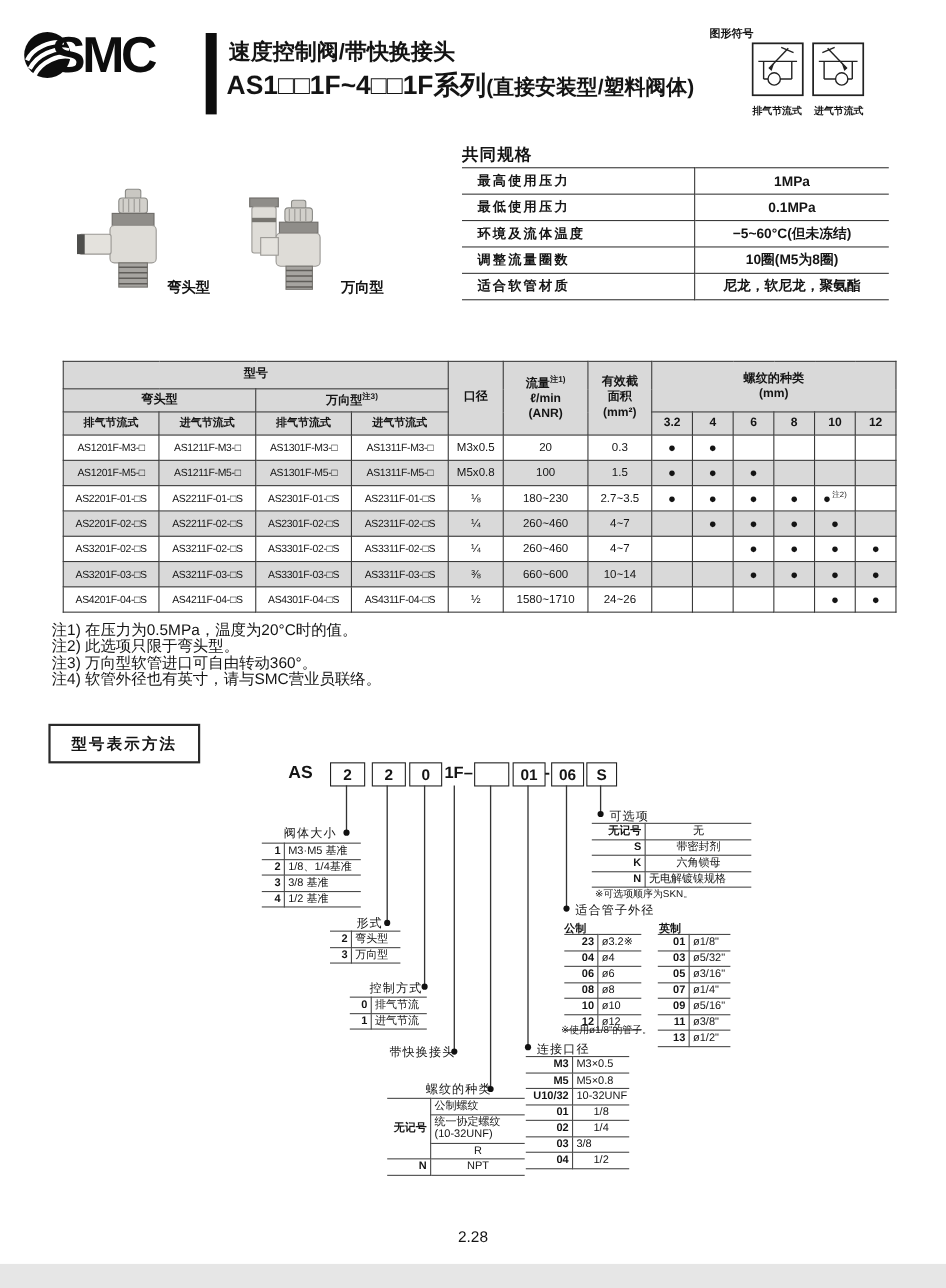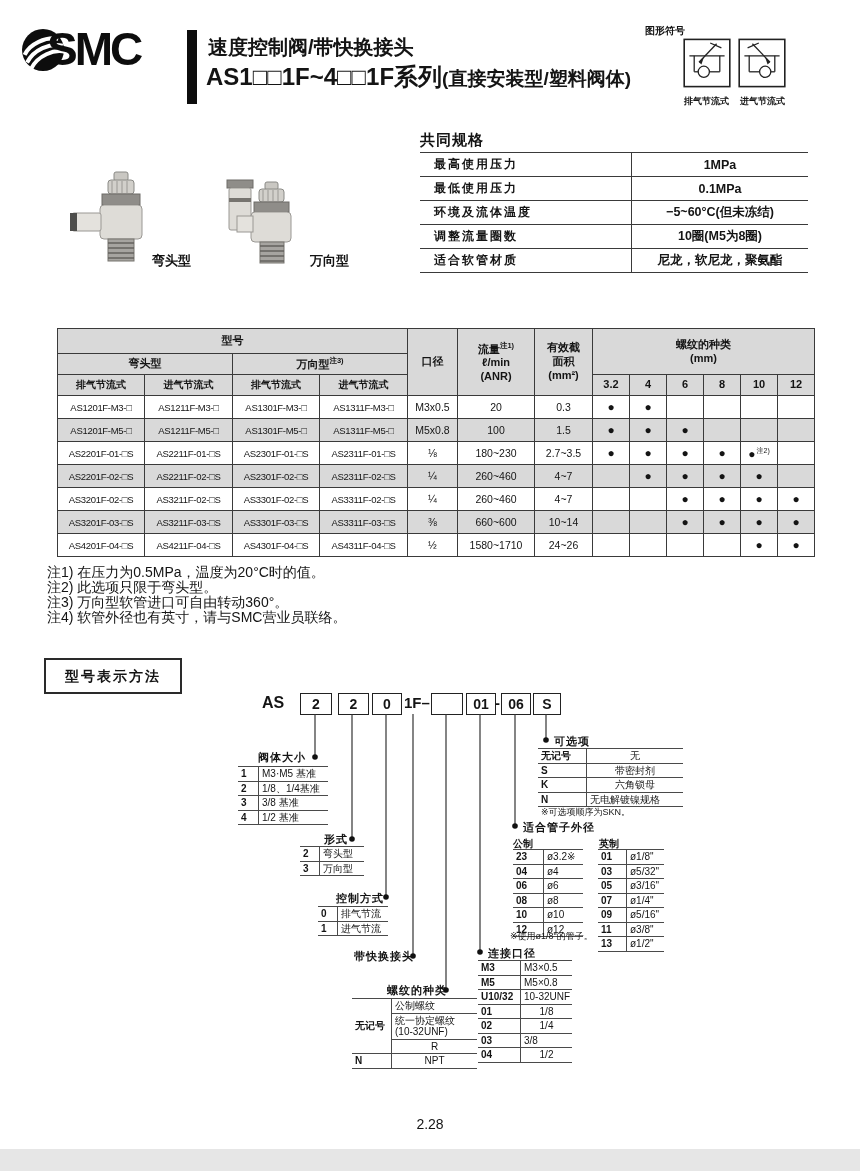--- a/index.html
+++ b/index.html
@@ -41,28 +41,28 @@
   
   .note-line{position:absolute;left:47px;font-size:14px;white-space:nowrap;}
 
   
   .dbox{position:absolute;left:28px;top:658px;width:134px;height:32px;border:2px solid #2a2a2a;
         text-align:center;line-height:32px;font-size:14px;font-weight:bold;letter-spacing:2px;margin-left:16px;}
   .cprefix{position:absolute;top:694px;font-size:16px;font-weight:bold;}
   .cbox{position:absolute;top:693px;height:20px;border:1.5px solid #222;background:#fff;
         text-align:center;font-size:14px;font-weight:600;line-height:20px;}
   .cdash{position:absolute;top:694px;font-size:15px;font-weight:600;}
-  .dlabel{position:absolute;font-size:11px;font-weight:bold;white-space:nowrap;letter-spacing:1px;}
+  .dlabel{position:absolute;font-size:11px;font-weight:normal;white-space:nowrap;letter-spacing:1px;}
   .dsub{position:absolute;font-size:9px;white-space:nowrap;}
   svg.lines{position:absolute;left:0;top:650px;pointer-events:none;}
 
   table.mini{position:absolute;border-collapse:collapse;table-layout:fixed;font-size:10px;line-height:1.15;}
   table.mini td{border-bottom:1px solid #4a4a4a;padding:1px 3px;height:11px;white-space:nowrap;background:#fff;}
   table.mini tr:first-child td{border-top:1px solid #4a4a4a;}
-  table.mini td.c{border-right:1px solid #4a4a4a;text-align:left;font-weight:bold;}
+  table.mini td.c{border-right:1px solid #4a4a4a;text-align:right;font-weight:bold;}
   table.mini td.w{white-space:normal;}
 
   .pagenum{position:absolute;left:0;top:1116px;width:860px;text-align:center;font-size:14px;}
   .bottombar{position:absolute;left:0;top:1149px;width:860px;height:22px;background:#e6e6e6;}
 </style>
 </head>
 <body>
 
 <div id="page">
 

